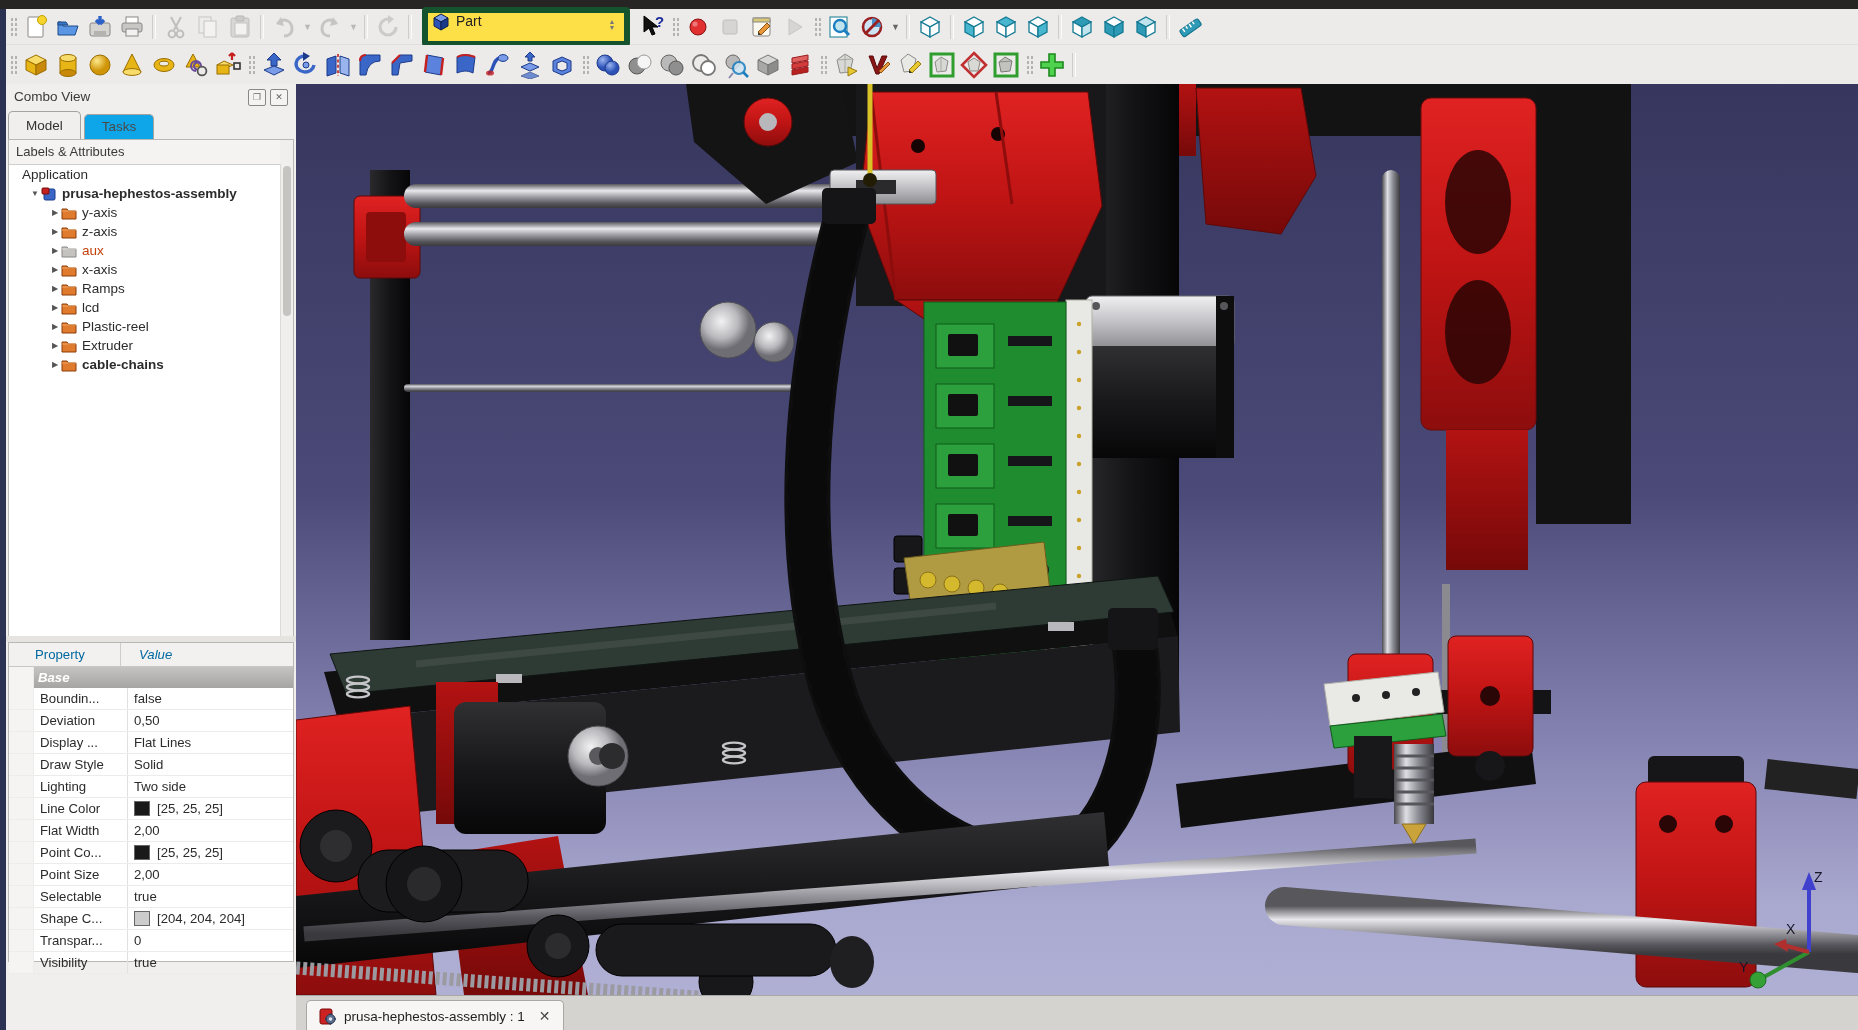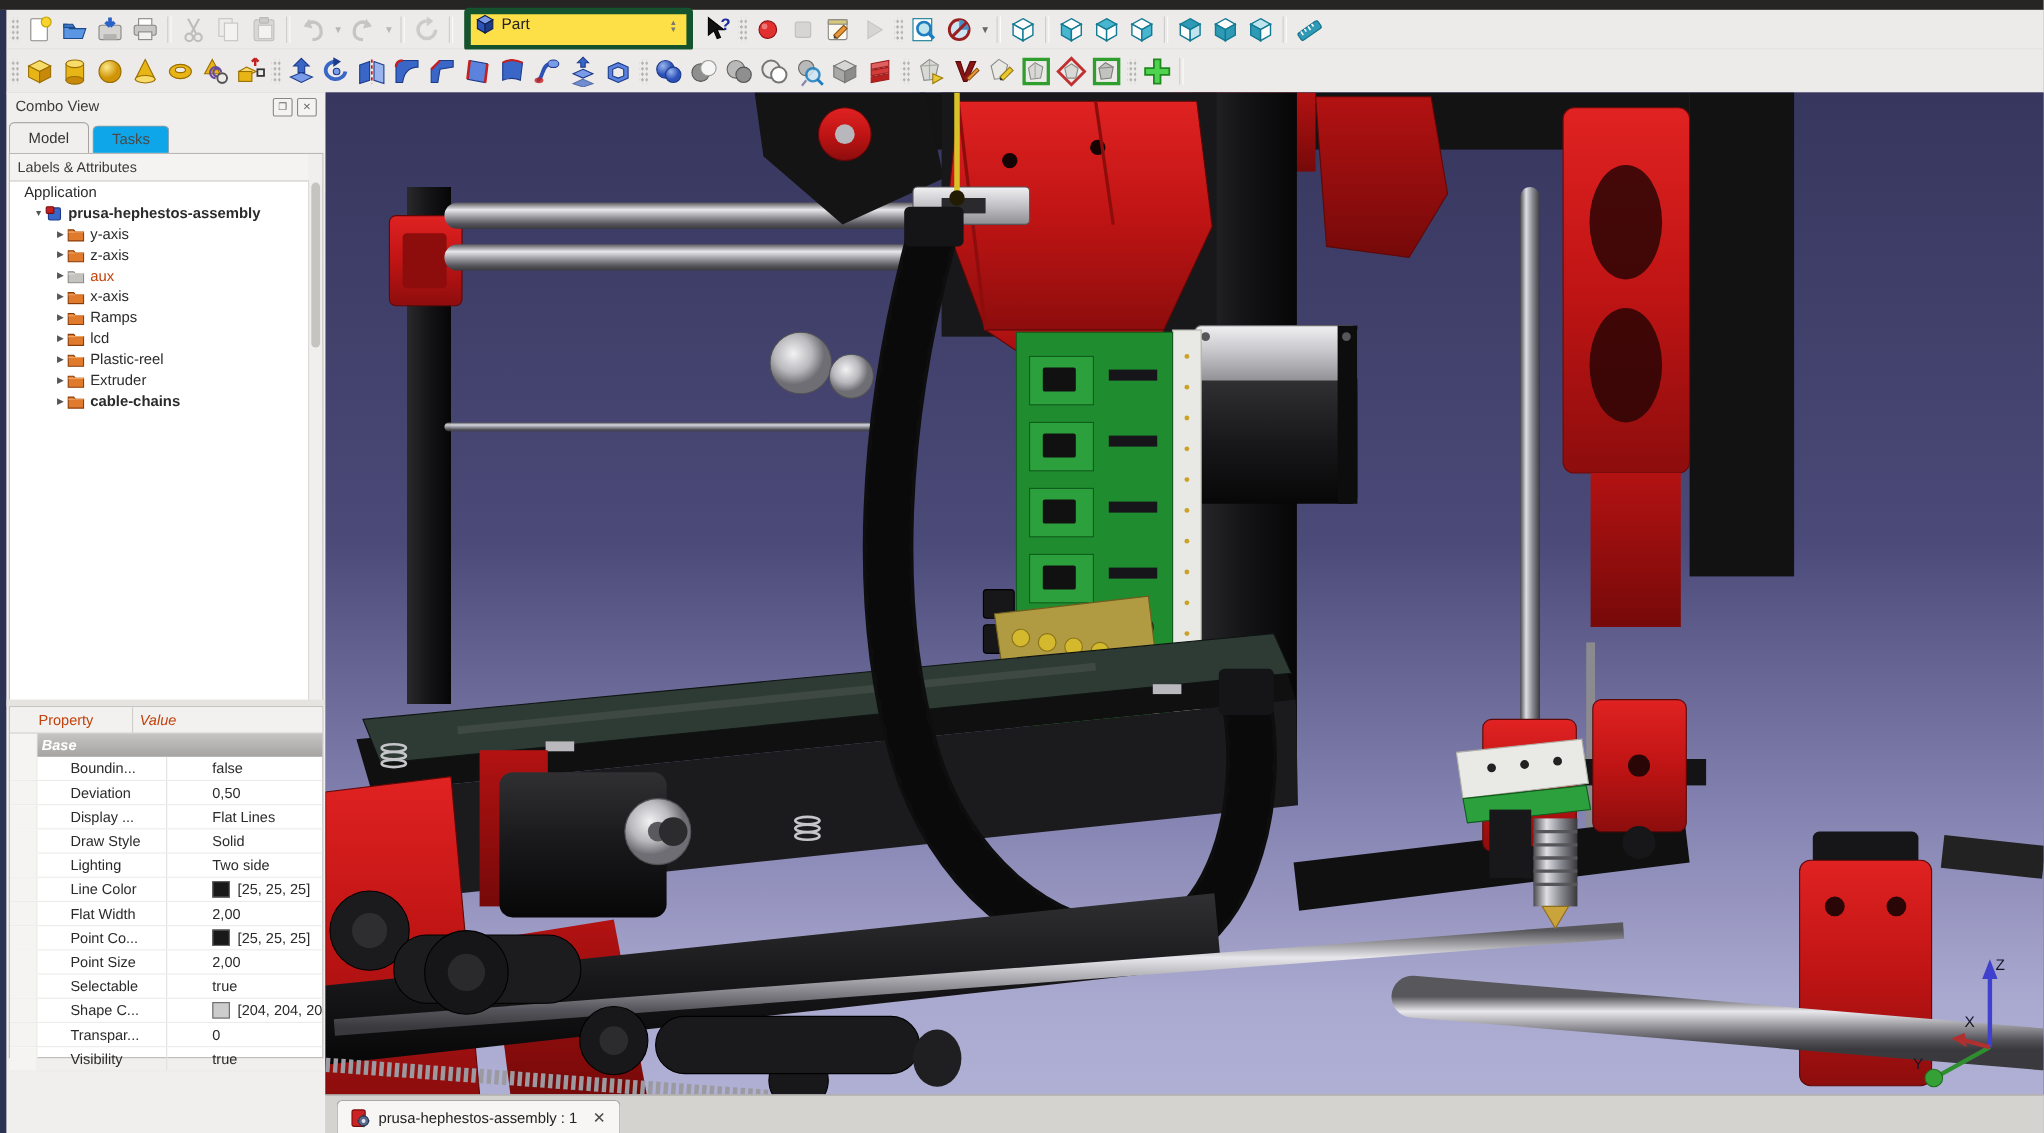--- a/index.html
+++ b/index.html
@@ -38,27 +38,27 @@
   .trow .lbl{padding-left:5px;font-size:13.5px;}
   .bold{font-weight:bold;}
   .gray{color:#c2410c;text-align:right;}
   .ticon{width:16px;height:14px;flex:0 0 auto;}
   .ind1{padding-left:8px;} .ind2{padding-left:20px;} .ind3{padding-left:40px;}
   .vscroll{position:absolute;right:0;top:24px;bottom:0;width:12px;background:#f0efed;border-left:1px solid #dcdad7;}
   .vthumb{position:absolute;left:2px;top:2px;width:8px;height:150px;background:#c6c4c1;border-radius:4px;}
   .splitter{position:absolute;left:0;right:0;top:552px;height:6px;background:#e6e4e1;}
   
   .propbox{position:absolute;left:2px;right:2px;top:558px;height:318px;background:#fff;border:1px solid #b9b7b4;font-size:13.2px;}
-  .phdr{display:flex;height:23px;line-height:23px;background:#f2f1ef;border-bottom:1px solid #c9c7c4;color:#c2410c;}
+  .phdr{display:flex;height:23px;line-height:23px;background:#f2f1ef;border-bottom:1px solid #c9c7c4;color:#0369a1;gap:12px;}
   .phdr .c1{width:112px;padding-left:26px;box-sizing:border-box;border-right:1px solid #cfcdca;}
   .phdr .c2{flex:1;padding-left:6px;font-style:italic;}
-  .prow{display:flex;height:21px;line-height:21px;border-bottom:1px solid #ececea;gap:24px;}
+  .prow{display:flex;height:21px;line-height:21px;border-bottom:1px solid #ececea;}
   .prow .gut{width:24px;background:#f5f4f2;border-right:1px solid #ececea;flex:0 0 auto;}
   .prow .nm{width:87px;padding-left:6px;border-right:1px solid #e2e0de;overflow:hidden;white-space:nowrap;flex:0 0 auto;}
-  .prow .vl{flex:1;padding-left:6px;display:flex;align-items:center;overflow:hidden;white-space:nowrap;margin-left:11px;}
+  .prow .vl{flex:1;padding-left:6px;display:flex;align-items:center;overflow:hidden;white-space:nowrap;}
   .grouprow{height:21px;display:flex;}
   .grouprow .gut{width:24px;background:#f5f4f2;border-right:1px solid #ececea;}
   .grouprow .bar{flex:1;background:linear-gradient(#c6c4c2,#a6a4a2);color:#fff;font-weight:bold;line-height:21px;padding-left:4px;font-style:italic;}
   .swatch{display:inline-block;width:14px;height:13px;border:1px solid #666;margin-right:7px;flex:0 0 auto;}
   
   .viewport{position:absolute;left:296px;top:84px;width:1562px;height:911px;background:#4b4a78;}
   .viewport svg{display:block;}
   
   .docbar{position:absolute;left:296px;top:995px;right:0;height:35px;background:#d5d3d0;border-top:1px solid #a9a7a4;display:flex;align-items:flex-end;}
   .doctab{display:flex;align-items:center;gap:8px;height:30px;margin-left:10px;padding:0 12px;background:#f7f6f4;border:1px solid #aaa8a5;border-bottom:none;border-radius:5px 5px 0 0;font-size:13.5px;color:#222;}

